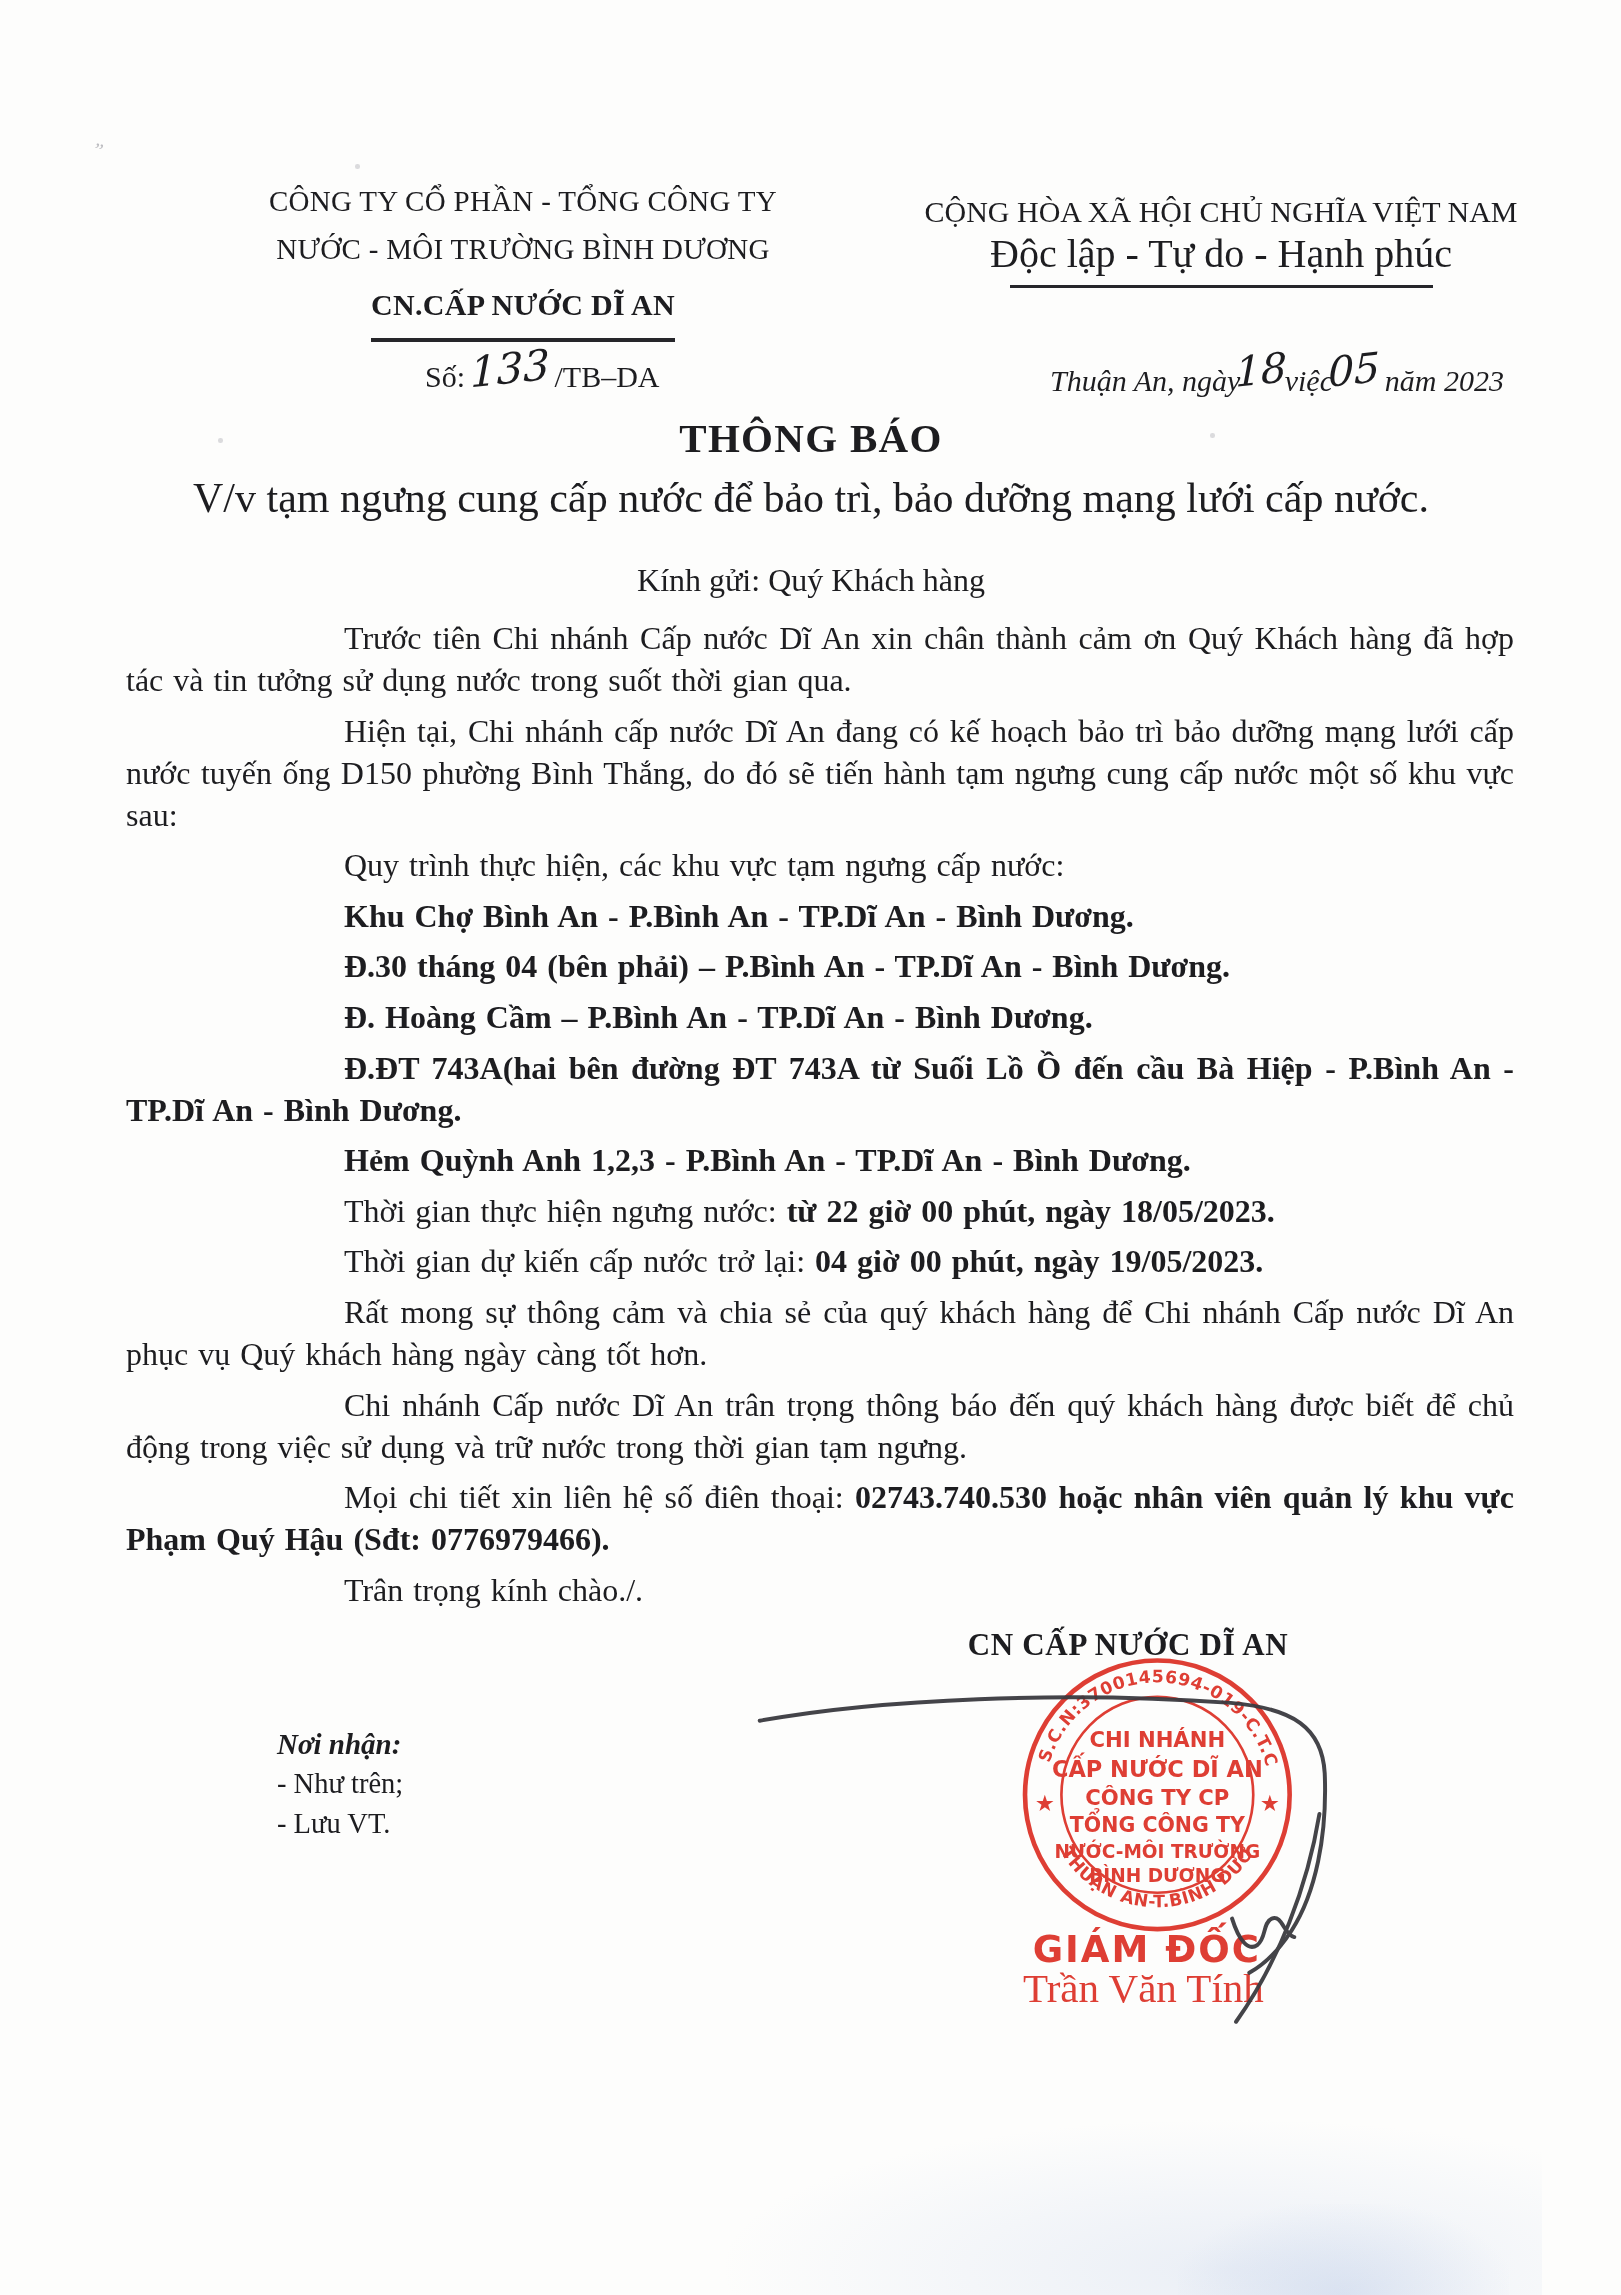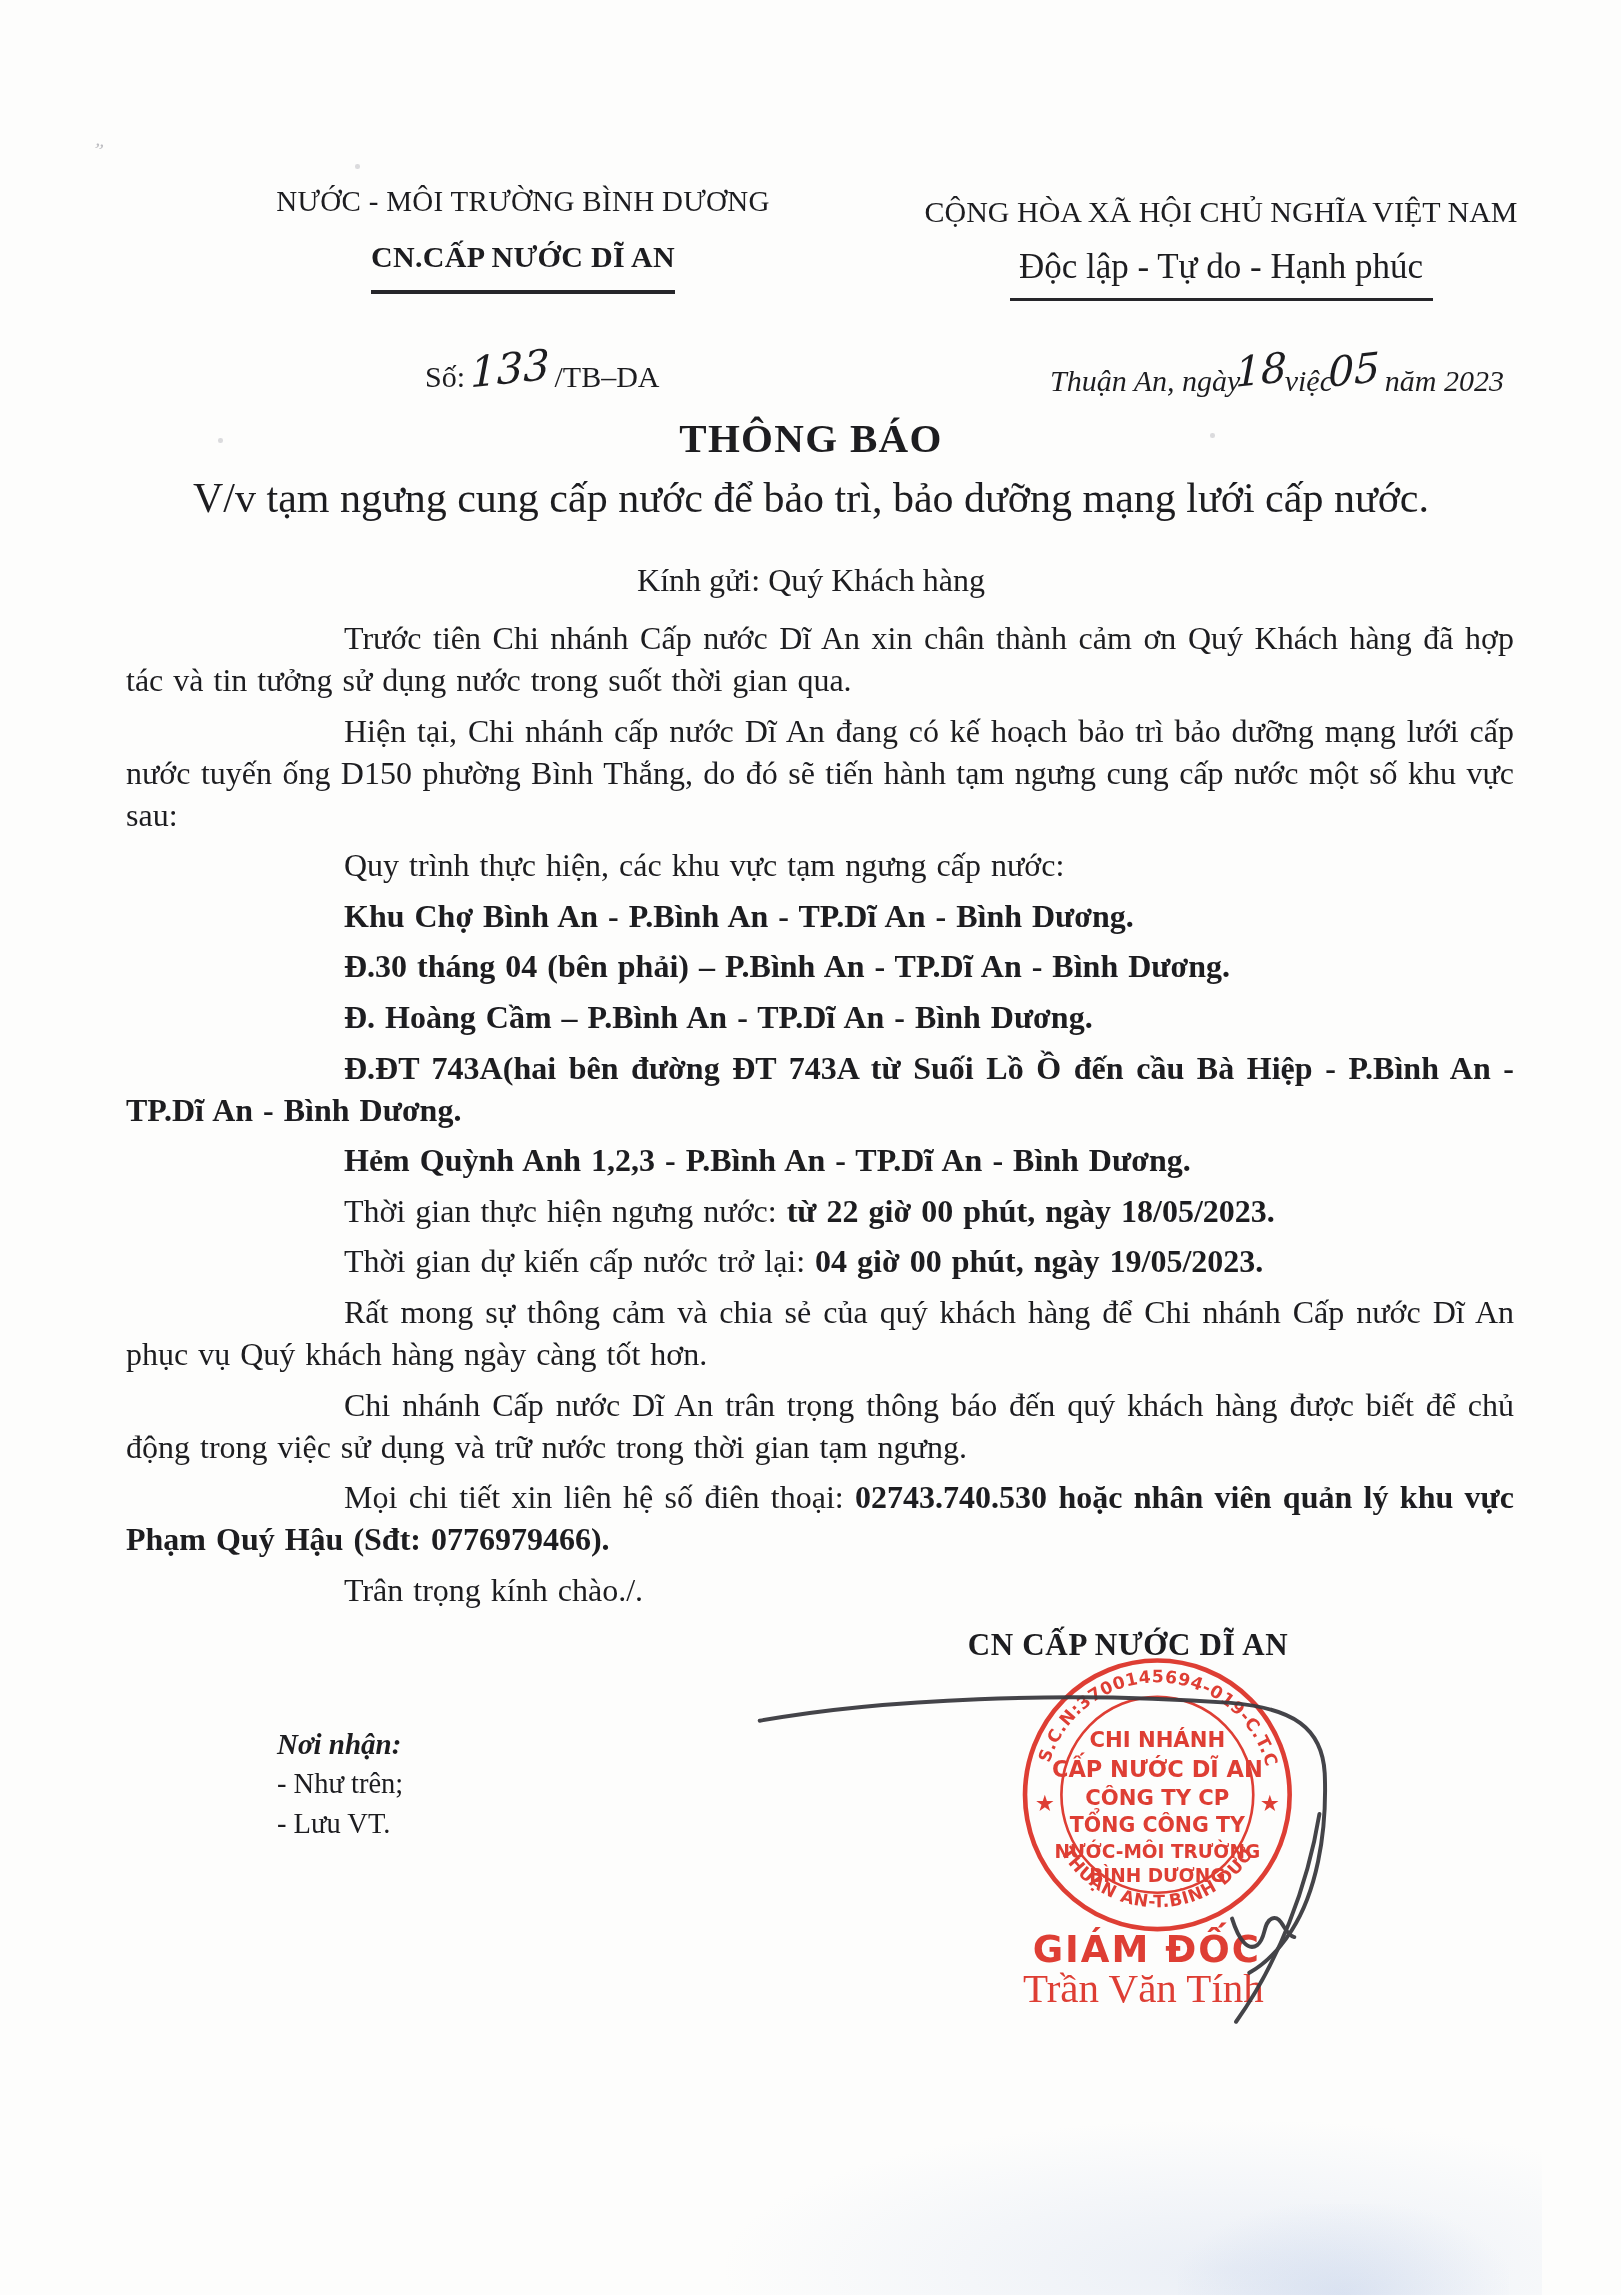--- a/index.html
+++ b/index.html
@@ -25,21 +25,21 @@
   .hand{
     font-family:"DejaVu Serif",serif;font-style:italic;display:inline-block;
     font-size:42px;line-height:1;transform:rotate(-6deg) skewX(-6deg);
     position:relative;top:-4px;
   }
   .doc-number .hand{margin:0 4px 0 5.3px;}
   .hdr-right{
     position:absolute;left:880px;top:193px;width:682px;
     text-align:center;font-weight:normal;font-size:30px;line-height:38px;
   }
-  .hdr-right .motto{font-size:35px;margin-top:17px;}
+  .hdr-right .motto{font-size:40px;margin-top:4px;}
   .hdr-right .rule{width:423px;height:2.6px;background:#26262a;margin:12px auto 0;}
   .dateline{
     position:absolute;left:966px;top:357px;width:622px;
     text-align:center;font-style:italic;font-size:30px;white-space:nowrap;
   }
   .dateline .hand{font-size:41px;margin-left:-5.3px;margin-right:-2.6px;top:-6.6px;}
   
   .title-block{position:absolute;left:116px;top:414px;width:1390px;text-align:center;}
   .title-block h1{margin:0;font-size:41px;letter-spacing:1.3px;font-weight:bold;}
   .subtitle{font-size:42px;margin-top:12px;}
@@ -77,20 +77,21 @@
 <div class="page">
 
   <span class="artifact" style="left:94px;top:139px;transform:rotate(14deg);">”</span>
   <span class="dot" style="left:218px;top:438px;"></span>
   <span class="dot" style="left:1210px;top:433px;"></span>
   <span class="dot" style="left:355px;top:164px;"></span>
   <div class="haze"></div>
   <div class="haze2"></div>
 
   <div class="hdr-left">
+    <div>CÔNG TY CỔ PHẦN - TỔNG CÔNG TY</div>
     <div>NƯỚC - MÔI TRƯỜNG BÌNH DƯƠNG</div>
     <div class="org3">CN.CẤP NƯỚC DĨ AN</div>
     <div class="rule"></div>
   </div>
 
   <div class="doc-number">
     <span>Số:</span><span class="hand">133</span><span>/TB–DA</span>
   </div>
 
   <div class="hdr-right">

